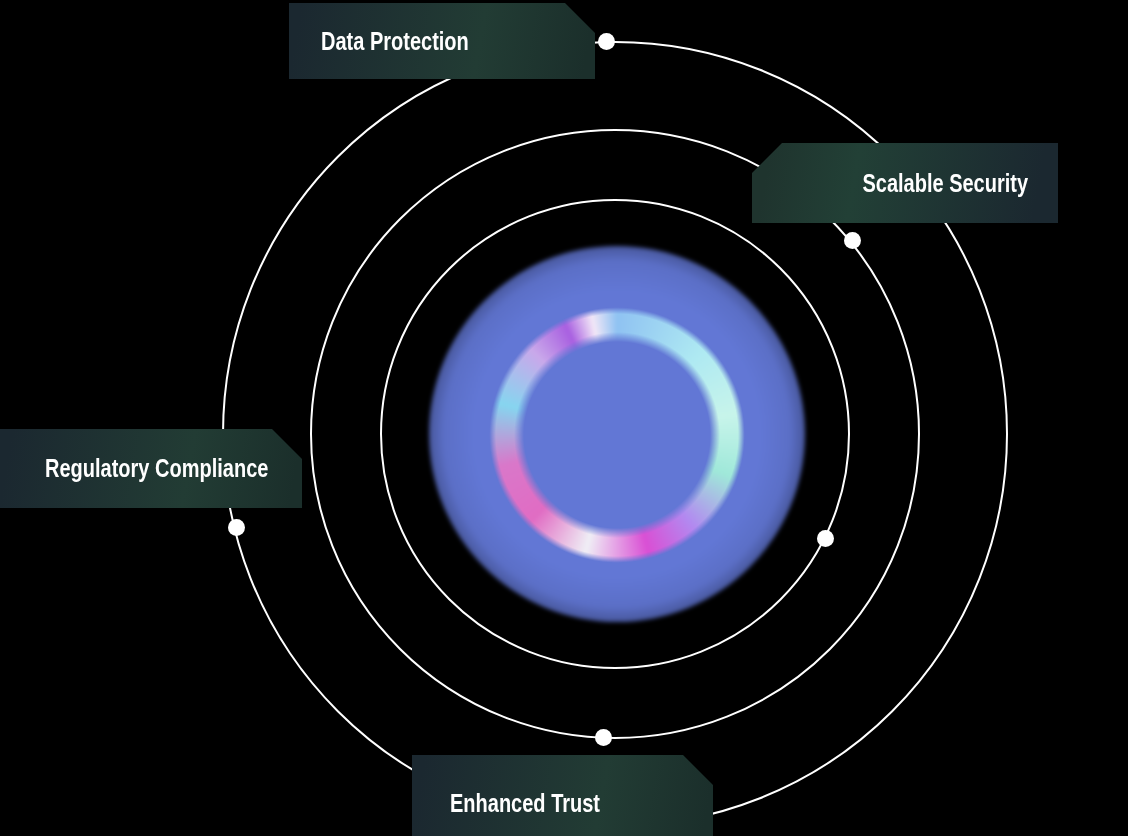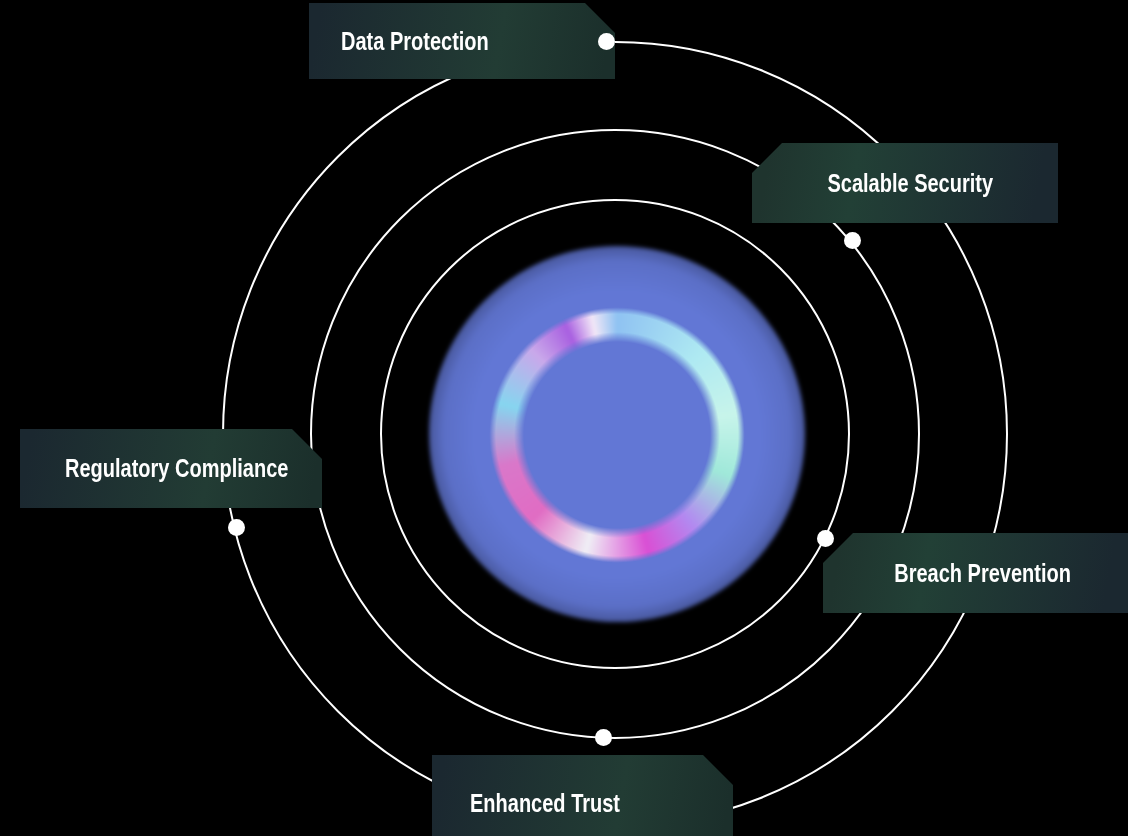--- a/index.html
+++ b/index.html
@@ -52,22 +52,22 @@
   
   .blabel{
     position:absolute;z-index:5;height:80px;box-sizing:border-box;
     display:flex;align-items:center;
     color:#fff;font-weight:bold;font-size:25px;white-space:nowrap;
   }
   .blabel .txt{display:inline-block;transform:scaleX(0.8);}
   .align-left .txt{transform-origin:left center;}
   .align-right .txt{transform-origin:right center;}
   .align-right{justify-content:flex-end;}
-  .cut-tr{clip-path:polygon(0 0, calc(100% - 30px) 0, 100% 30px, 100% 100%, 0 100%);margin-left:20px;}
-  .cut-tl{clip-path:polygon(30px 0, 100% 0, 100% 100%, 0 100%, 0 30px);justify-content:center;}
+  .cut-tr{clip-path:polygon(0 0, calc(100% - 30px) 0, 100% 30px, 100% 100%, 0 100%);}
+  .cut-tl{clip-path:polygon(30px 0, 100% 0, 100% 100%, 0 100%, 0 30px);}
   .bg-left{background:linear-gradient(100deg,#1b2830 4%,#223c34 62%,#1b2f2b 96%);}
   .bg-right{background:linear-gradient(100deg,#1f342e 6%,#224036 34%,#1b2830 92%);}
 
   .label-dp{left:289px;top:3px;width:306px;height:76px;padding-left:32px;}
   .label-ss{left:752px;top:143px;width:306px;padding-right:30px;}
   .label-rc{left:0;top:429px;width:302px;height:79px;padding-left:45px;}
   .label-bp{left:823px;top:533px;width:305px;padding-right:31px;}
   .label-et{left:412px;top:755px;width:301px;height:96px;padding-left:38px;}
 
   
@@ -100,23 +100,20 @@
   </div>
 
   <div class="blabel label-ss cut-tl bg-right align-right">
     <span class="txt">Scalable Security</span>
   </div>
 
   <div class="blabel label-rc cut-tr bg-left align-left">
     <span class="txt">Regulatory Compliance</span>
   </div>
 
-  <div class="blabel label-bp cut-tl bg-right align-right">
-    <span class="txt">Breach Prevention</span>
-  </div>
 
   <div class="blabel label-et cut-tr bg-left align-left">
     <span class="txt">Enhanced Trust</span>
   </div>
 
   <div class="dot dot-dp"></div>
   <div class="dot dot-ss"></div>
   <div class="dot dot-rc"></div>
   <div class="dot dot-bp"></div>
   <div class="dot dot-et"></div>

